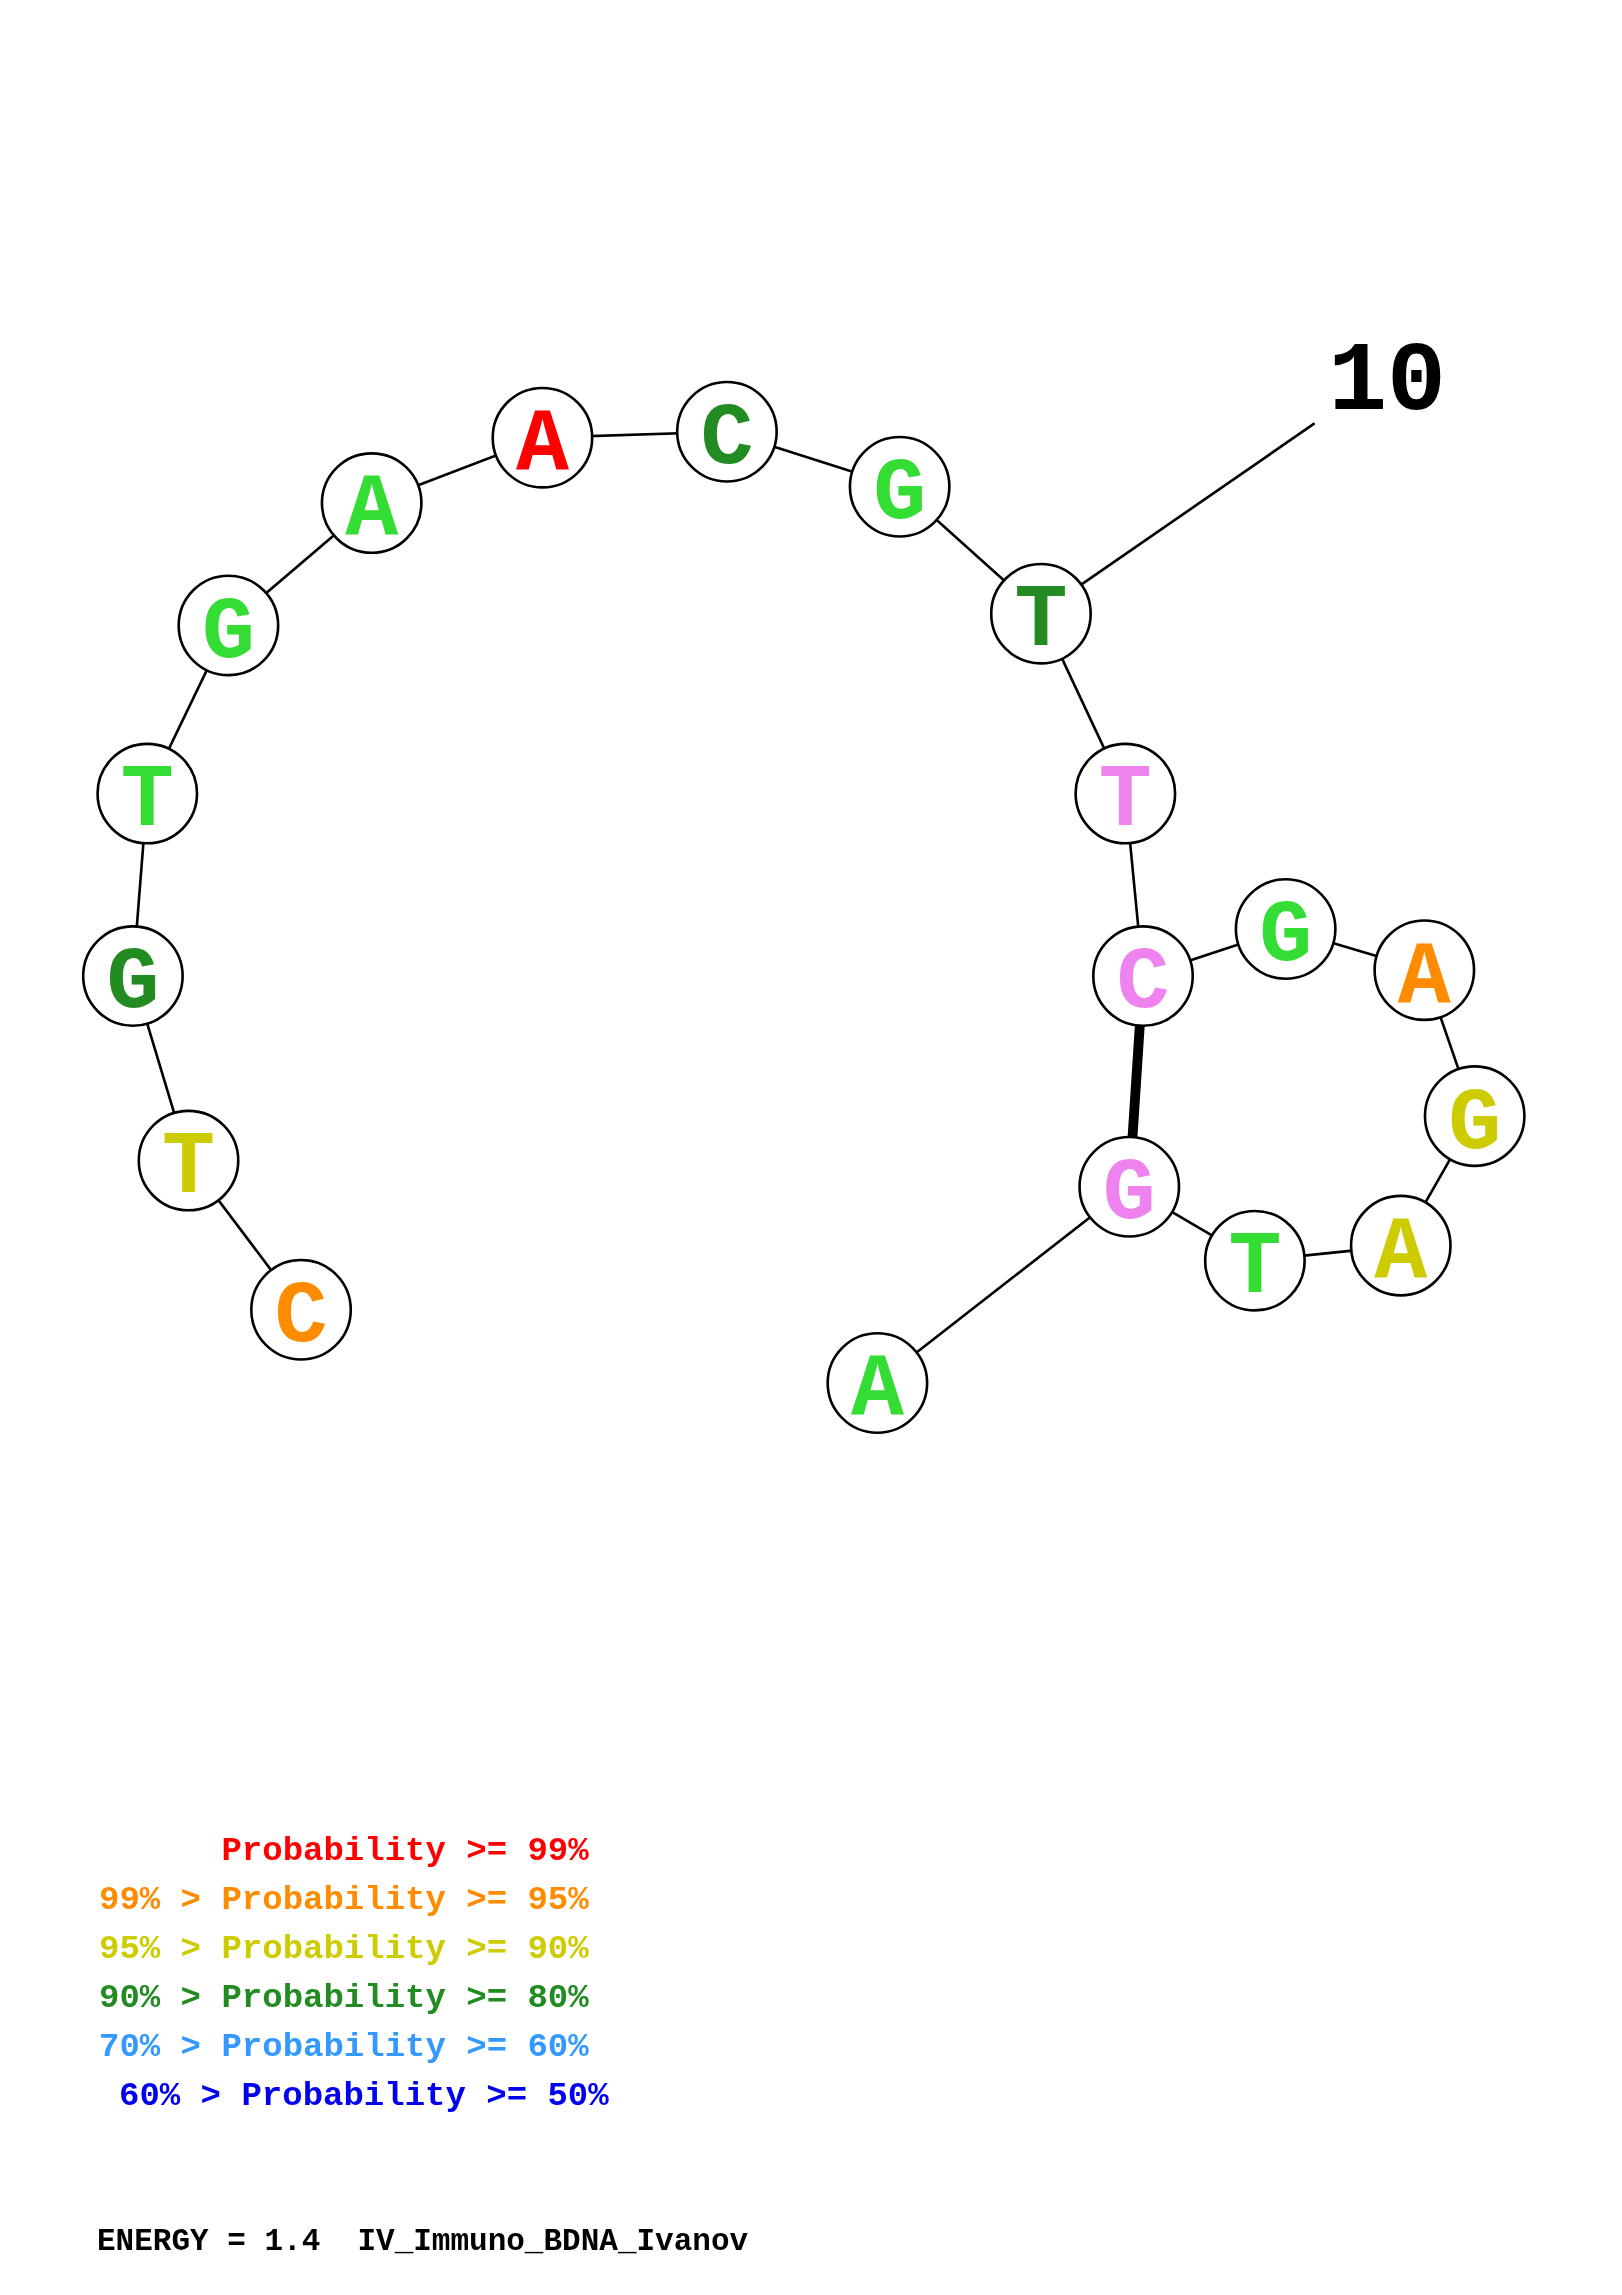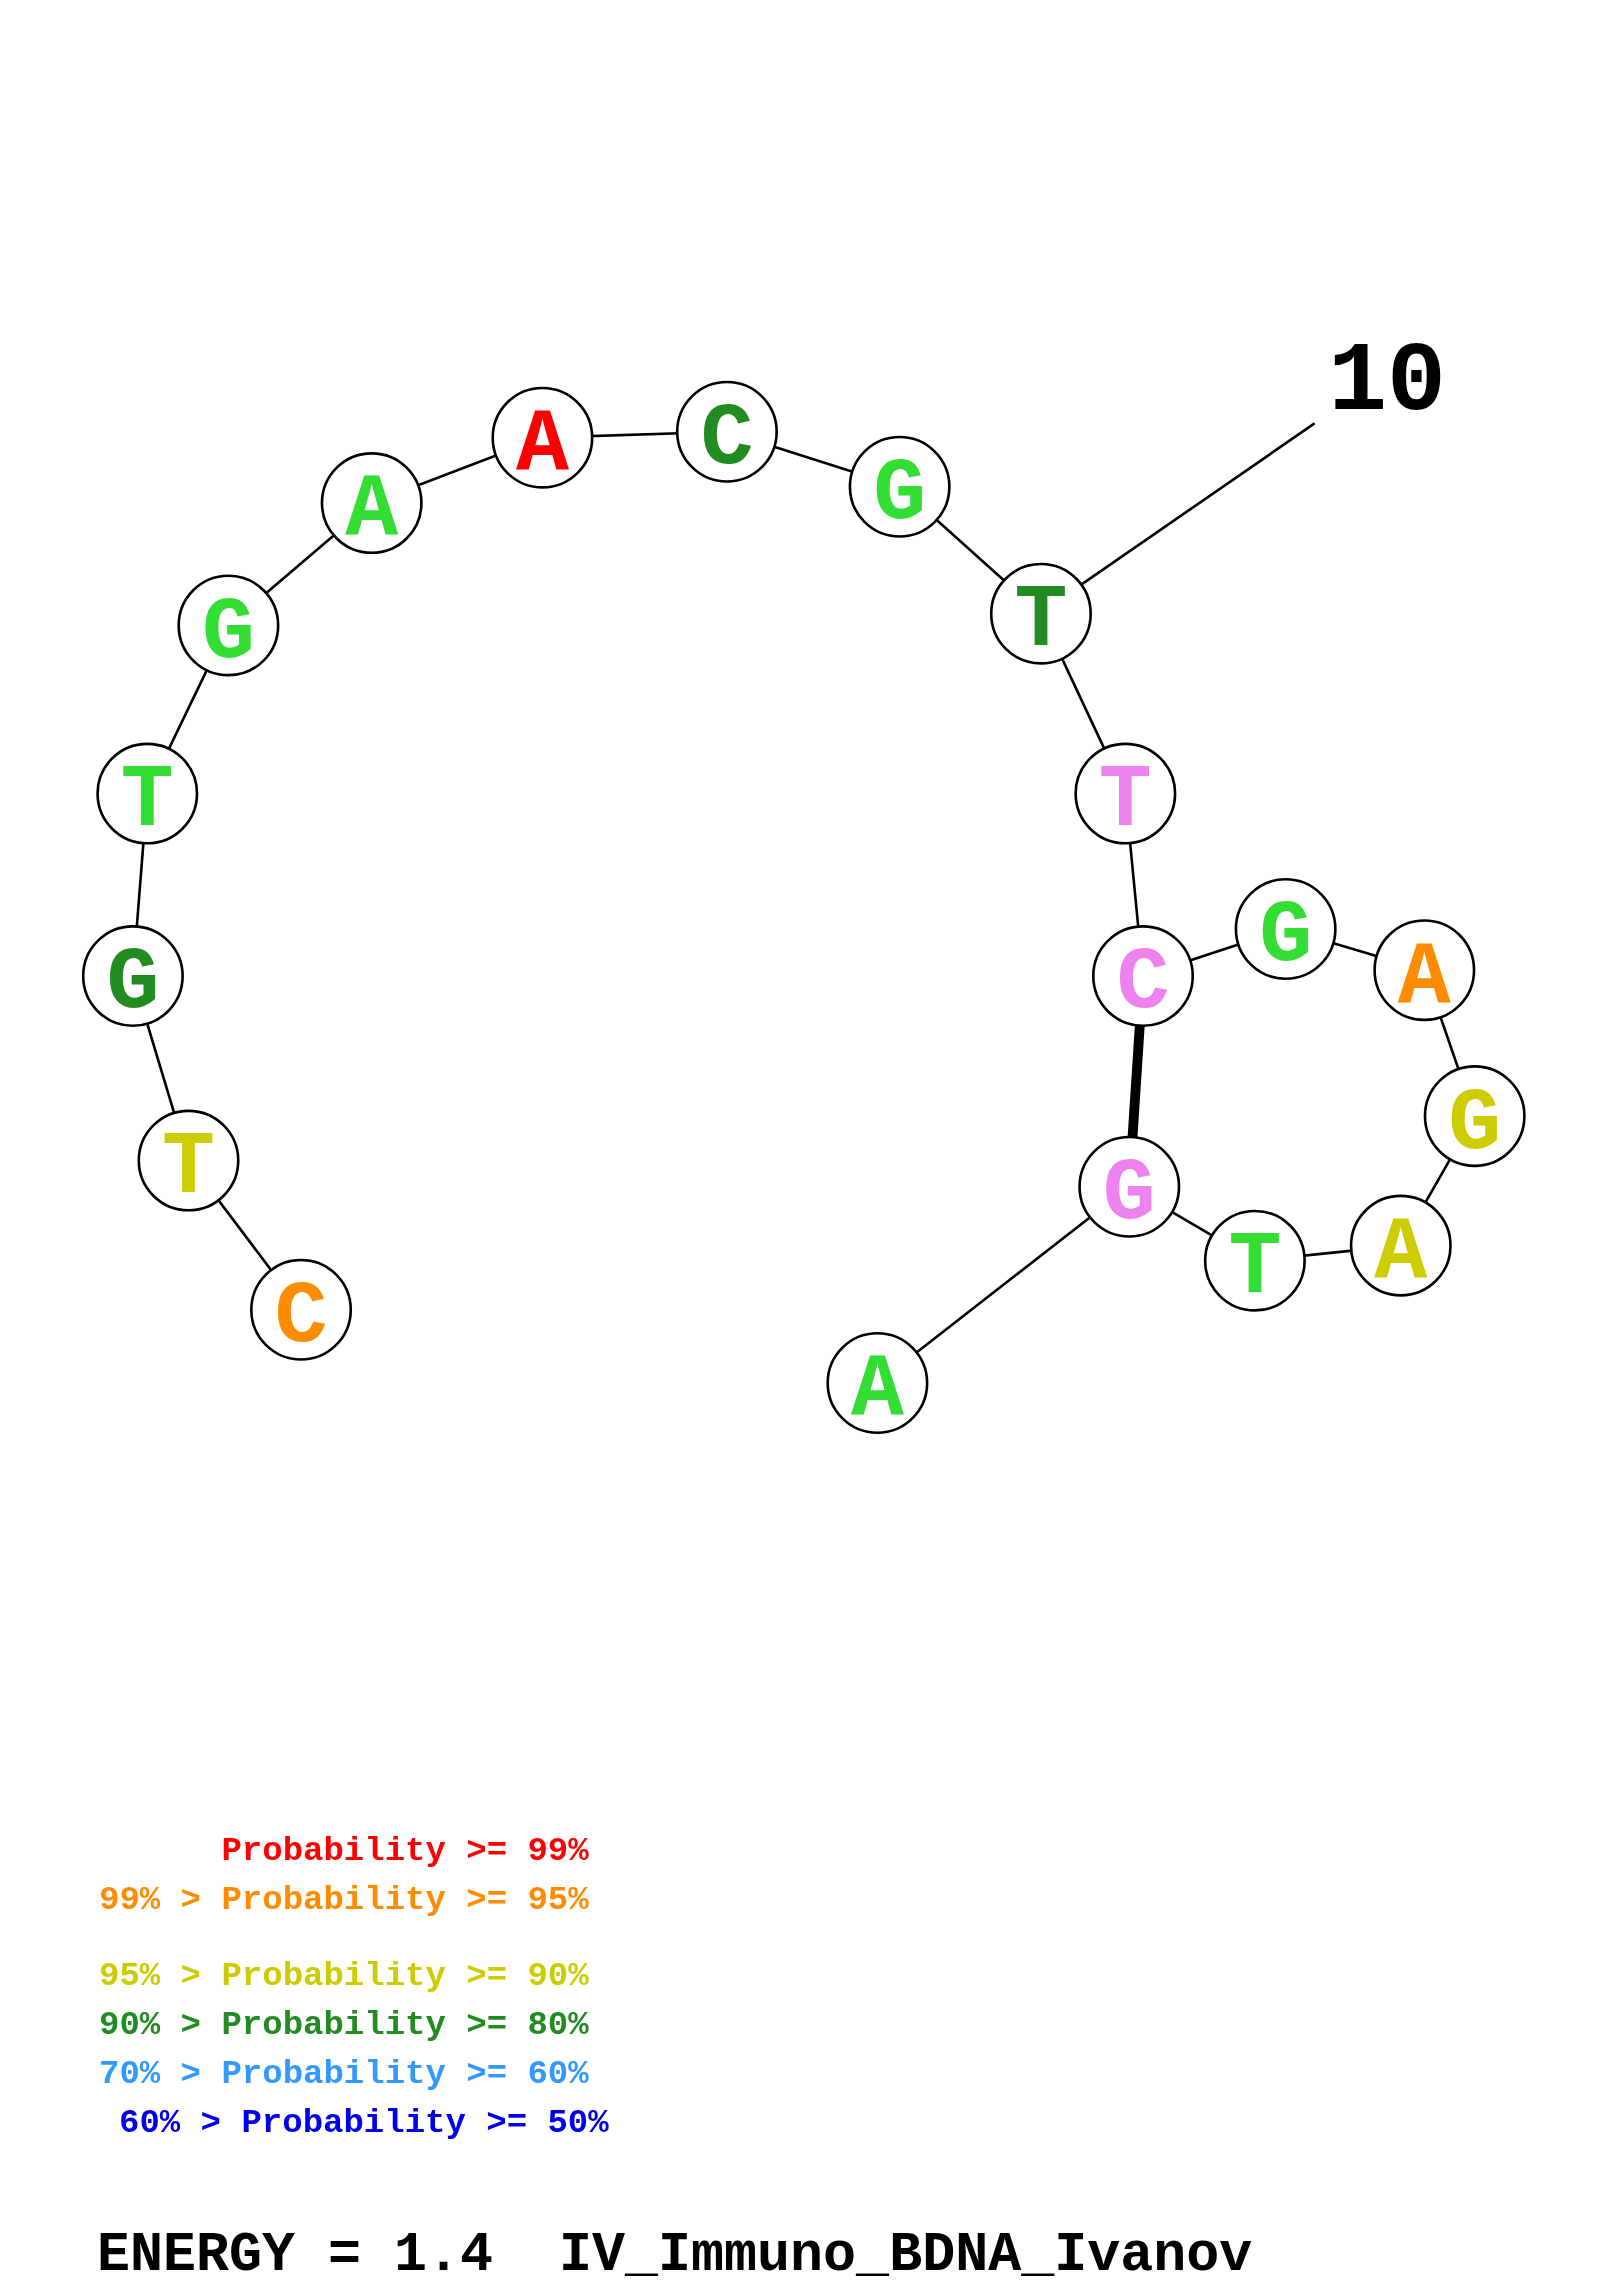--- a/index.html
+++ b/index.html
@@ -51,21 +51,21 @@
     font-weight: bold;
     font-size: 34px;
     line-height: 49px;
     white-space: pre;
   }
   .footer {
     position: absolute;
     left: 97px;
     top: 2224px;
     font-weight: bold;
-    font-size: 55px;
+    font-size: 31px;
     white-space: pre;
     color: #000000;
   }
 </style>
 </head>
 <body>
 
 <svg id="structure-svg" width="1622" height="2295" viewBox="0 0 2479 3508" xmlns="http://www.w3.org/2000/svg">
     <line x1="460" y1="2002" x2="288" y2="1774" class="bond"></line>
     <line x1="288" y1="1774" x2="203" y2="1492" class="bond"></line>
@@ -124,20 +124,20 @@
     <circle cx="1726" cy="1814" r="76" class="nt-circle"></circle>
     <text x="1726" y="1862" class="nt-letter" fill="#ee82ee">G</text>
     <circle cx="1341" cy="2114" r="76" class="nt-circle"></circle>
     <text x="1341" y="2162" class="nt-letter" fill="#33dd33">A</text>
     <text x="2030" y="625" class="pos-label">10</text>
   </svg>
 
 <div class="legend">
   <div class="legend-row" style="color: rgb(255, 0, 0);">      Probability &gt;= 99%</div>
   <div class="legend-row" style="color: rgb(255, 140, 0);">99% &gt; Probability &gt;= 95%</div>
-  <div class="legend-row" style="color: rgb(204, 204, 0); margin-top: 27px;">95% &gt; Probability &gt;= 90%</div>
+  <div class="legend-row" style="color: rgb(204, 204, 0);">95% &gt; Probability &gt;= 90%</div>
   <div class="legend-row" style="color: rgb(34, 139, 34);">90% &gt; Probability &gt;= 80%</div>
   <div class="legend-row" style="color: rgb(51, 153, 255);">70% &gt; Probability &gt;= 60%</div>
   <div class="legend-row" style="color: rgb(0, 0, 238); margin-left: 20px;">60% &gt; Probability &gt;= 50%</div>
 </div>
 
 <div class="footer">ENERGY = 1.4  IV_Immuno_BDNA_Ivanov</div>
 
 
 </body></html>

